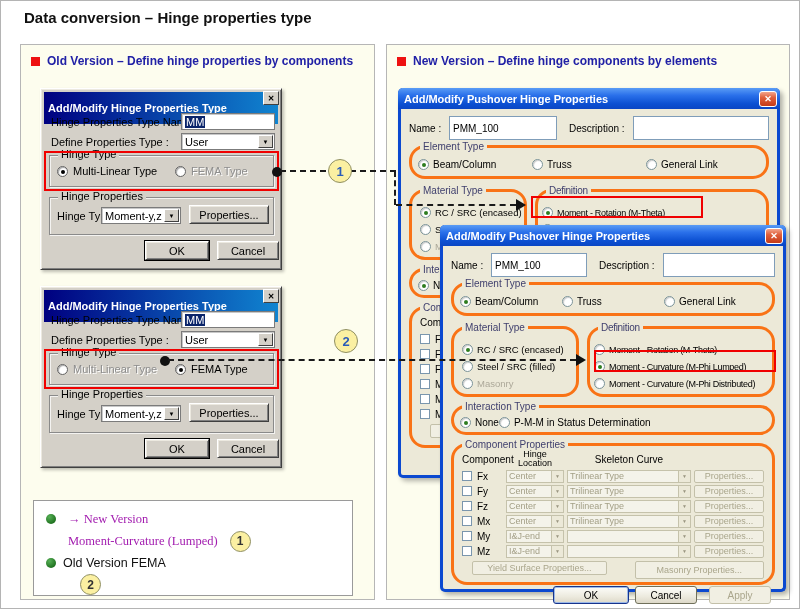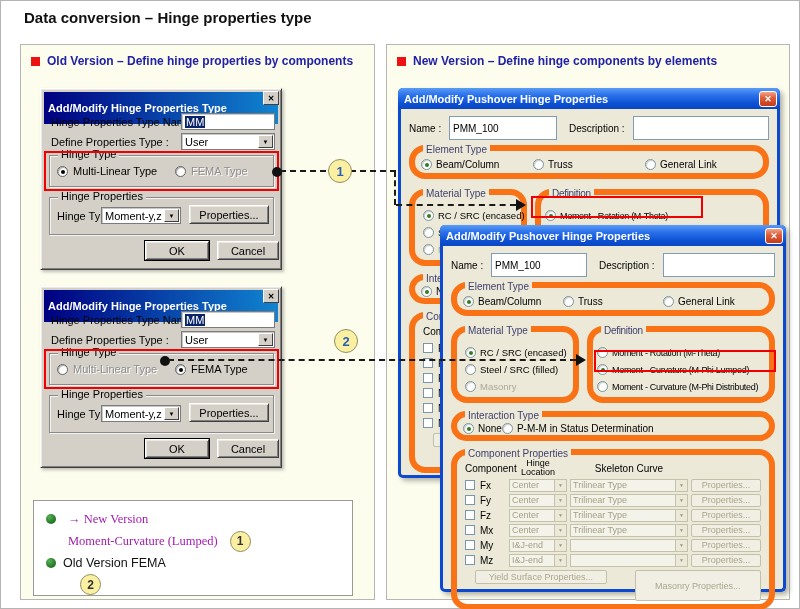--- a/index.html
+++ b/index.html
@@ -61,21 +61,21 @@
   .xp-close { margin-left:auto; margin-right:3px; width:18px; height:16px; border:1px solid #fff;
         border-radius:3px; background:linear-gradient(180deg,#f2a58c,#e0603c 40%,#c43a18);
         color:#fff; font-size:9px; font-weight:bold; display:flex; align-items:center; justify-content:center; }
   .xp-body { flex:1; display:flex; flex-direction:column; padding:6px 8px; min-height:0; }
   .xp-row-name { display:flex; align-items:center; height:18px; margin-top:4px; flex:0 0 18px; }
   .xp-lab { white-space:nowrap; }
   .l-name { width:40px; } .l-desc { width:64px; margin-left:12px; }
   .xp-field { height:24px; background:#fff; border:1px solid #7f9db9; display:flex; align-items:center;
               padding:0 3px; font-size:10px; }
   .f-name { width:96px; } .xp-back .f-name { width:108px; } .f-desc { flex:1; }
-  .xpg { position:relative; border:6px solid #f97316; border-radius:16px; }
+  .xpg { position:relative; border:3px solid #f97316; border-radius:16px; }
   .xpg-label { position:absolute; top:-6px; left:8px; background:#ece9d8; padding:0 3px;
                font-size:10px; color:#40406e; line-height:1; white-space:nowrap; }
   .radxp { display:flex; align-items:center; gap:4px; white-space:nowrap; }
   .radxp .circ { width:11px; height:11px; border-radius:50%; background:#fff; border:1px solid #7b9398;
                  position:relative; flex:0 0 11px; box-shadow:inset 1px 1px 1px rgba(0,0,0,.2); }
   .radxp.on .circ::after { content:""; position:absolute; left:3px; top:3px; width:4px; height:4px;
                  border-radius:50%; background:#2e7d1f; }
   .radxp.dis { color:#aca899; }
   .g-el { margin-top:8px; flex:0 0 34px; display:flex; align-items:center; padding:4px 6px 0 6px; }
   .g-el .radxp { flex:1; }
@@ -99,21 +99,21 @@
   .cname { font-size:10px; }
   .dcombo { height:13px; background:#f4f3ea; border:1px solid #c5c2ab; color:#a39f86; font-size:9px;
             display:flex; align-items:center; padding-left:2px; position:relative; text-align:left; }
   .dval { flex:1; overflow:hidden; white-space:nowrap; }
   .db { flex:0 0 12px; height:100%; background:#ece9d8; border-left:1px solid #c5c2ab;
         display:flex; align-items:center; justify-content:center; font-size:5px; color:#9a9680; }
   .dbtn { height:13px; background:#f1efe3; border:1px solid #c3c0a9; border-radius:2px; color:#aaa68c;
           font-size:9px; display:flex; align-items:center; justify-content:center; }
   .yield-row { display:flex; margin-top:3px;gap:22px; }
   .b-yield { width:152px; height:14px; margin-left:10px; }
-  .b-masonry { width:146px; height:31px; margin-left:6px; }
+  .b-masonry { width:146px; height:18px; margin-left:6px; }
   .xp-btns { margin-top:auto; flex:0 0 20px; display:flex; justify-content:flex-end; align-items:center;
              padding-right:4px; }
   .xpbtn { height:18px; background:linear-gradient(180deg,#fdfdfa,#eceade 60%,#dcd8c8);
            border:1px solid #70705a; border-radius:3px; font-size:10px; display:flex; align-items:center;
            justify-content:center; color:#000; }
   .xpbtn.ok { width:76px; border-color:#17348c; box-shadow:inset 0 0 0 1px #9ab8e8; }
   .xpbtn.cancel { width:62px; margin-left:6px; }
   .xpbtn.apply { width:62px; margin-left:12px; background:#f1efe3; color:#aaa68c; border-color:#c3c0a9;
                  box-shadow:none; }
   #xp-back { left:398px; top:88px; width:382px; height:390px; z-index:20; }

